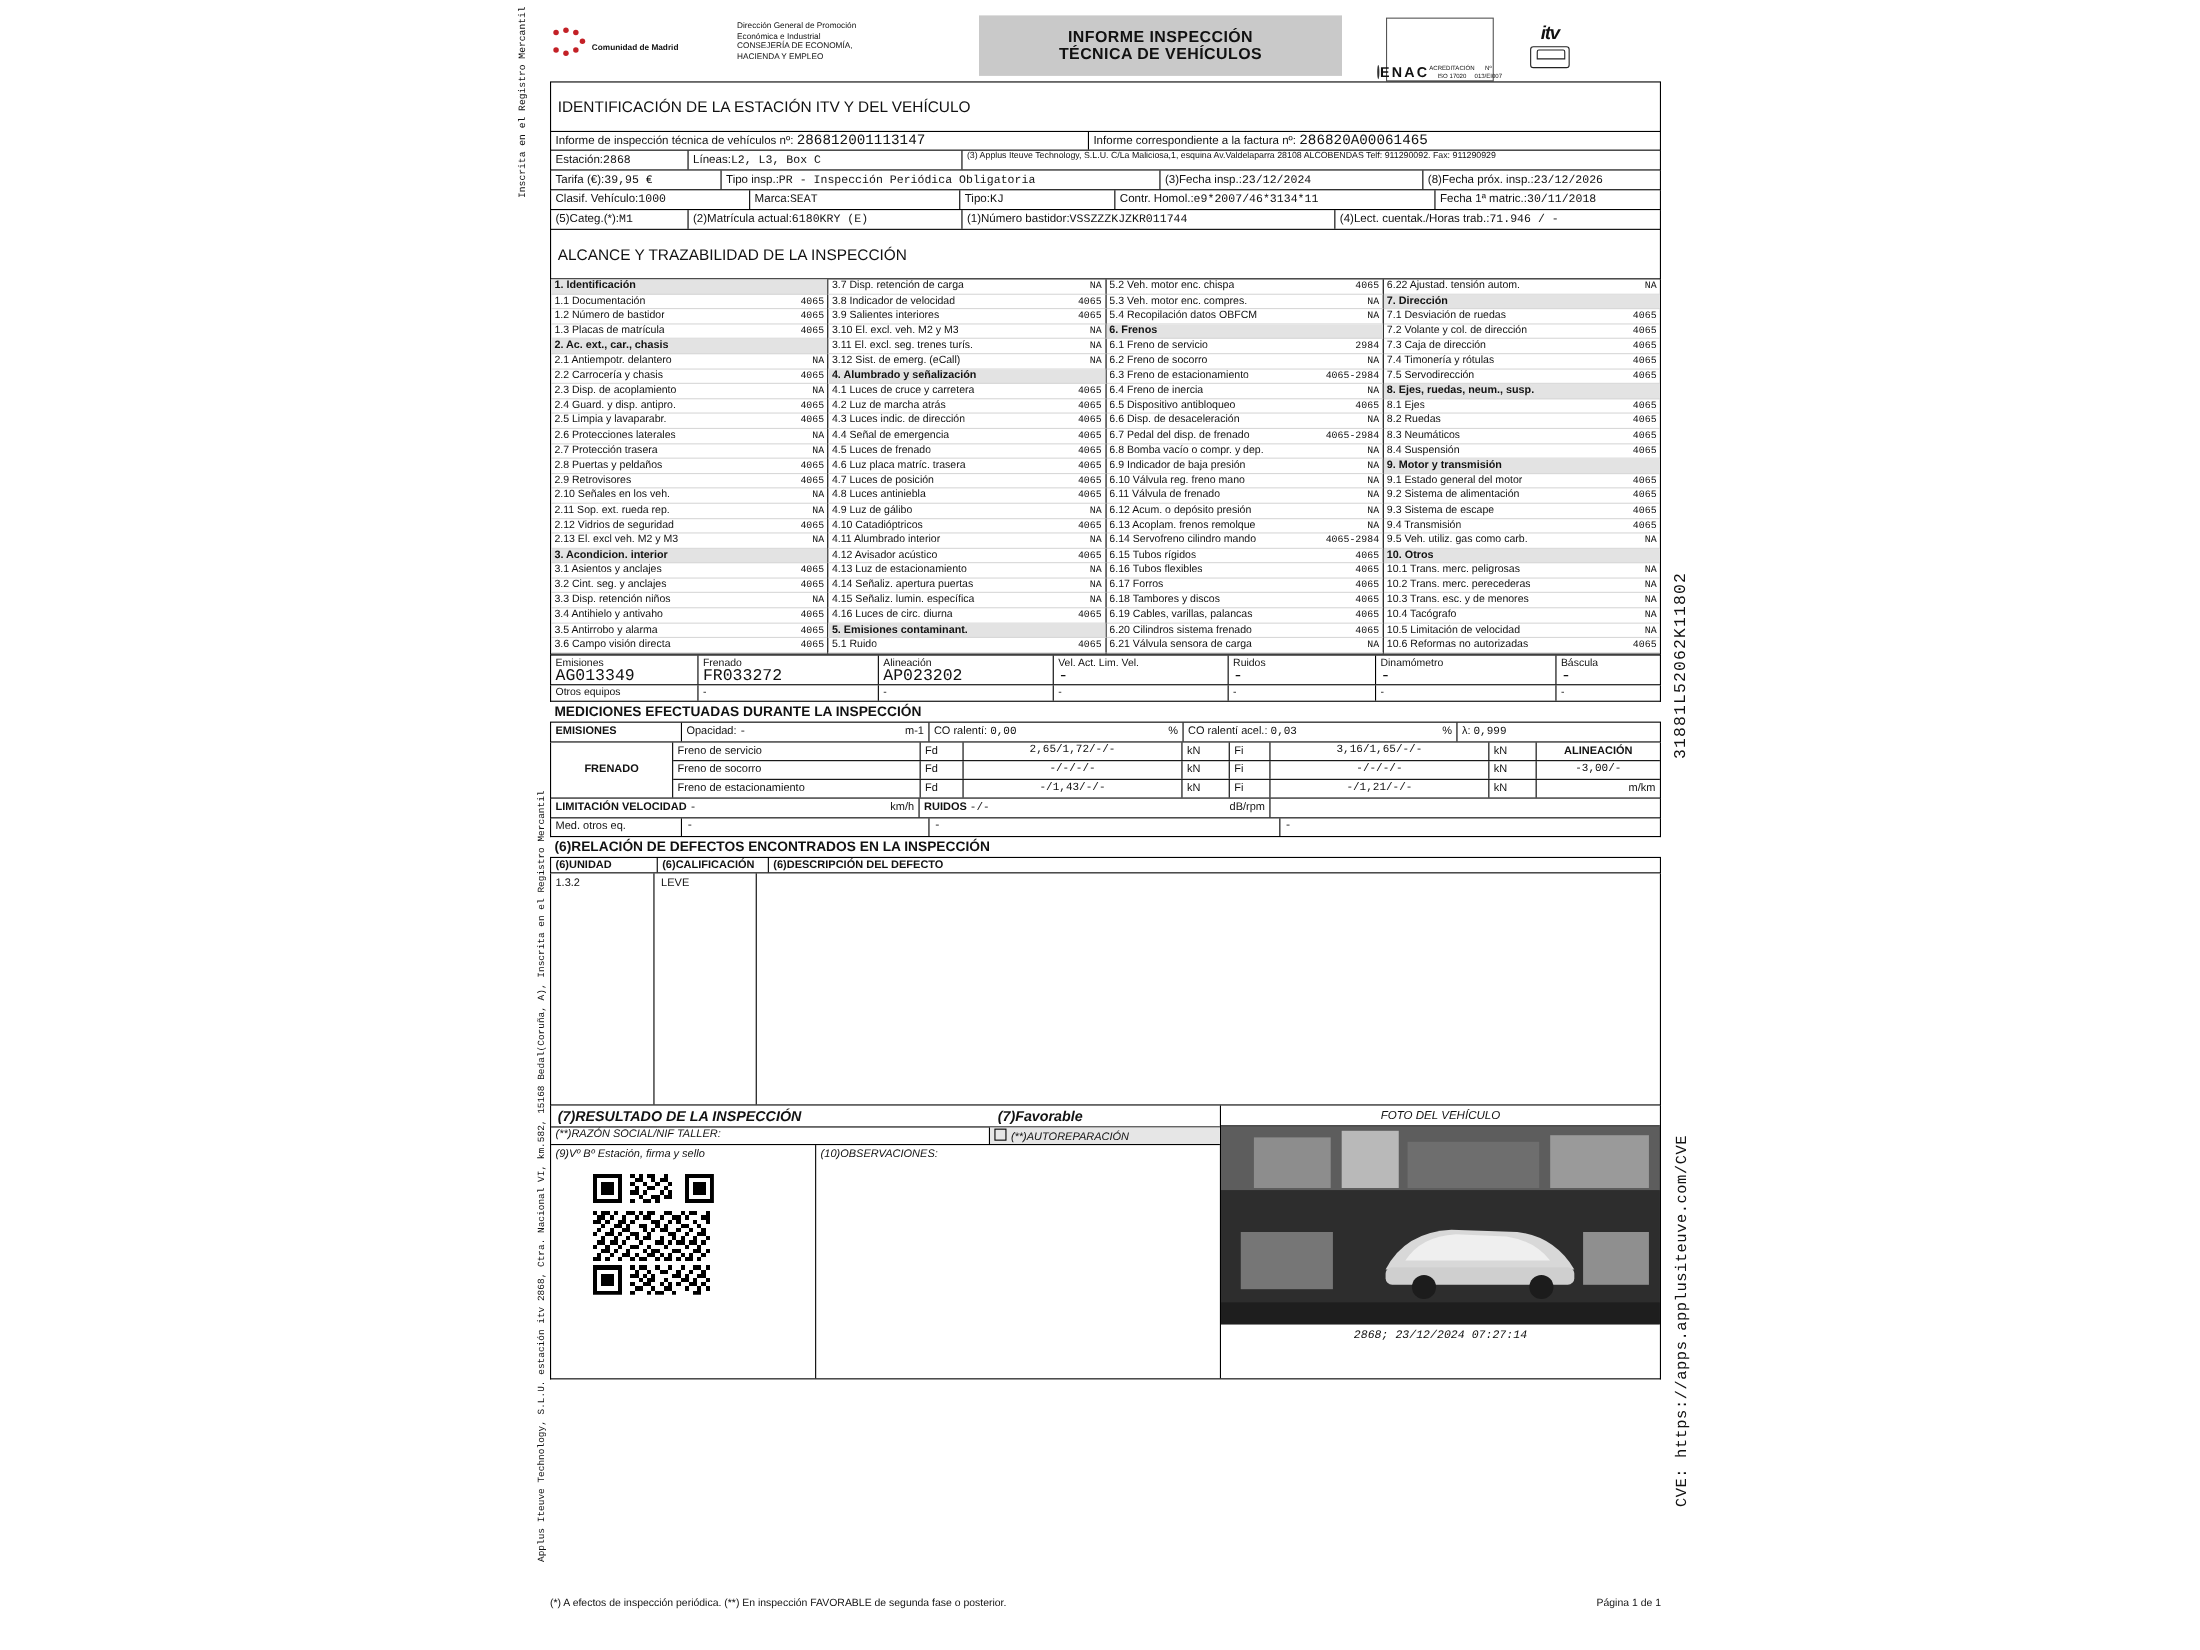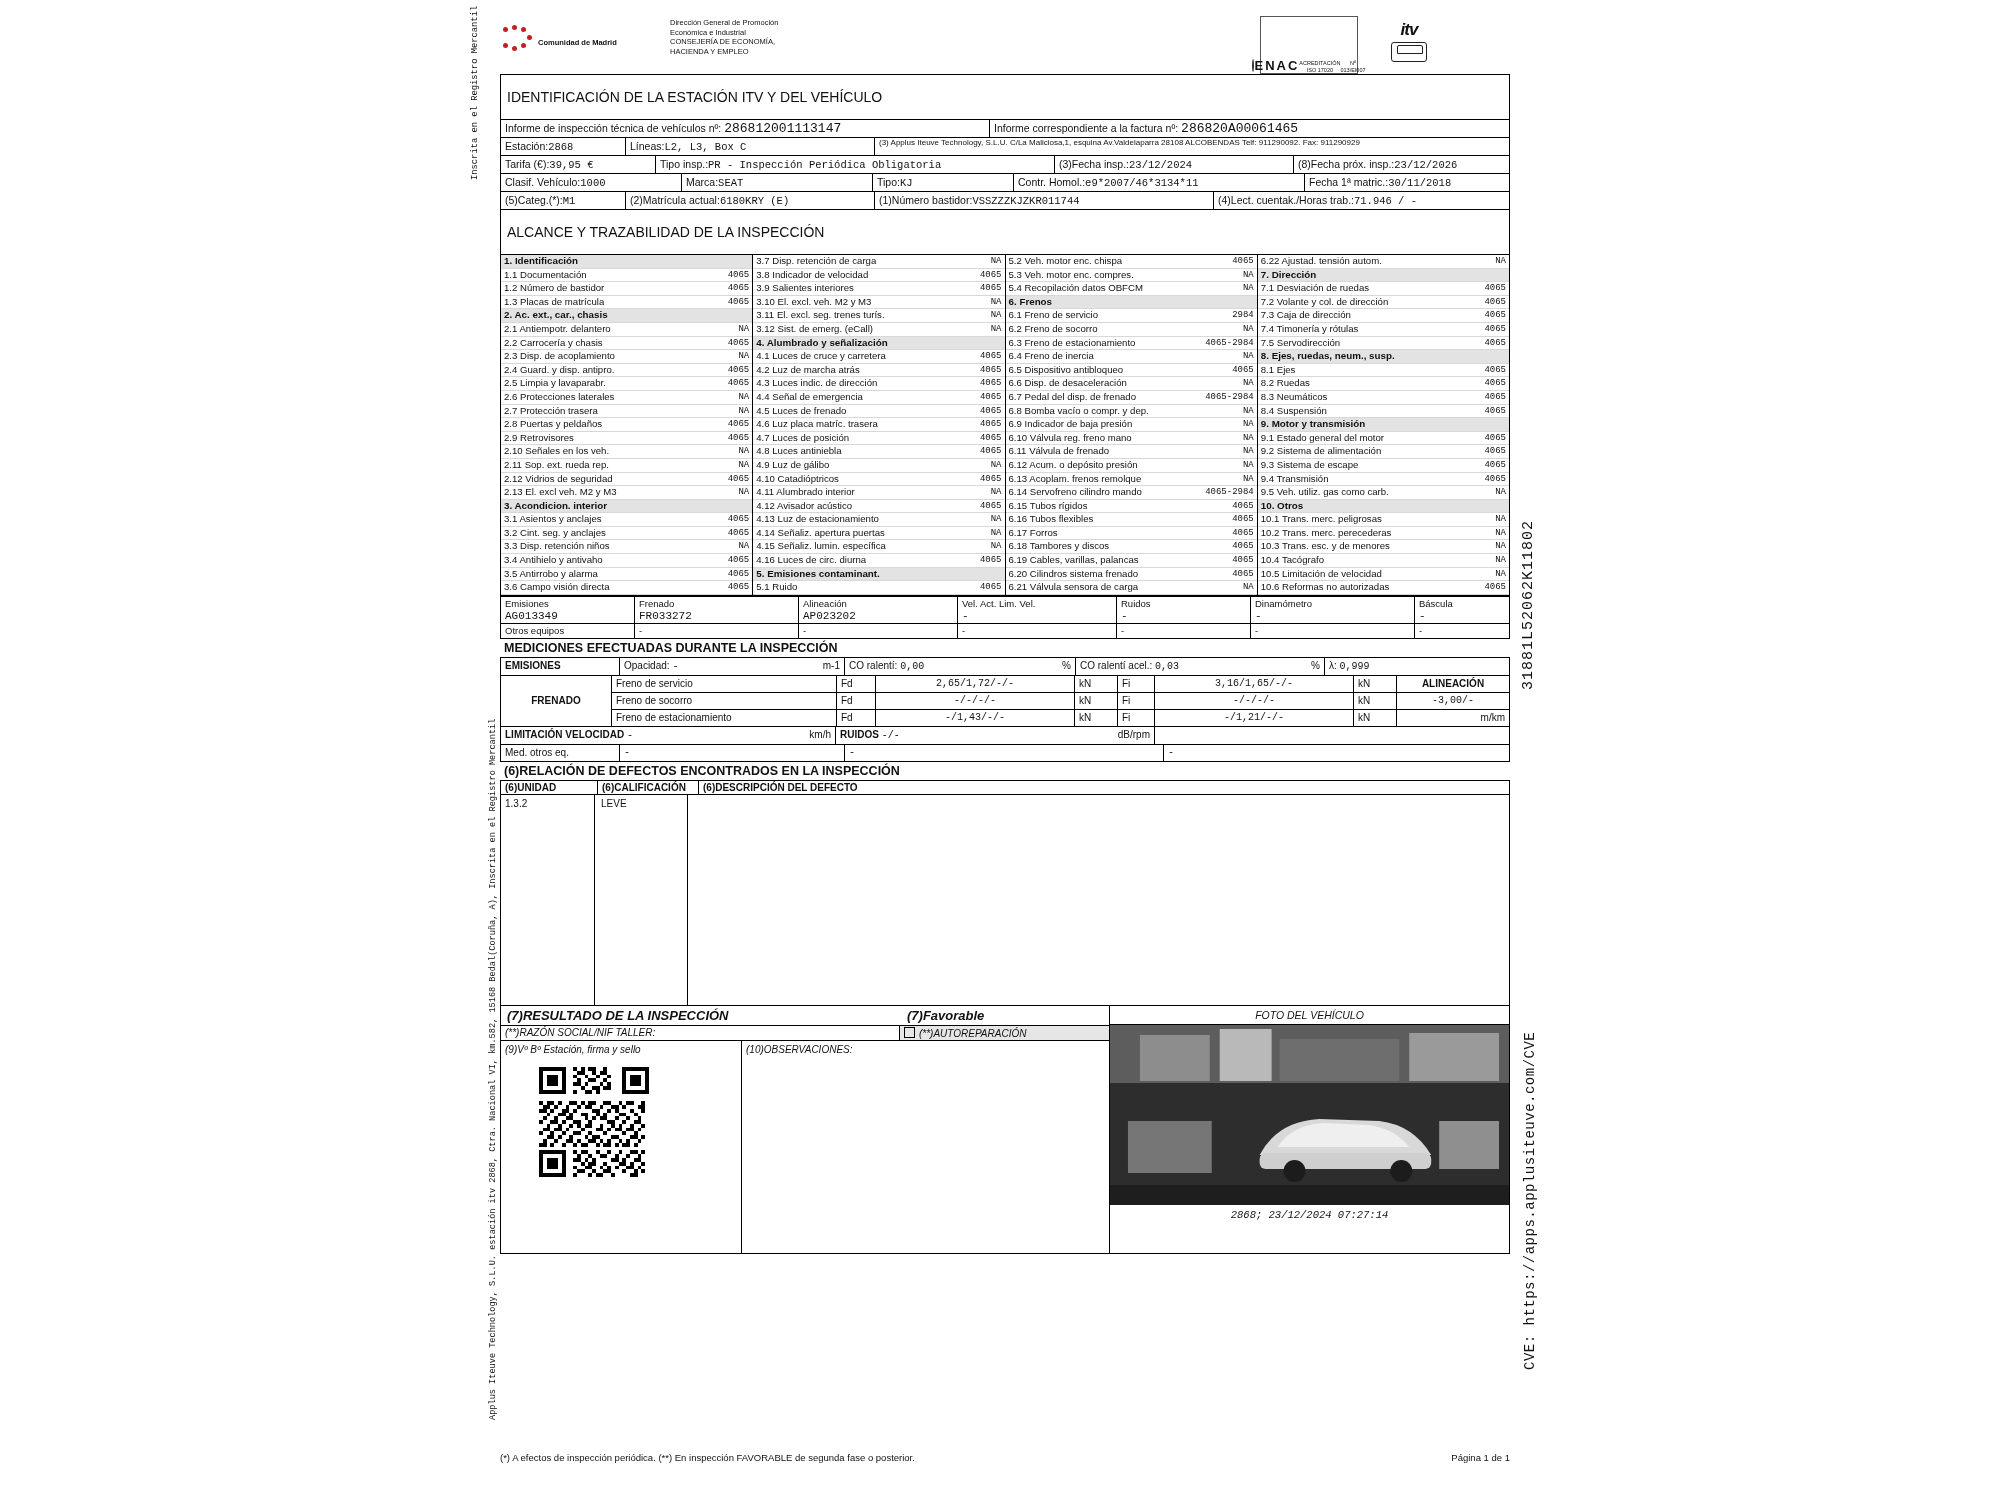--- a/index.html
+++ b/index.html
@@ -51,21 +51,21 @@
   .gitem .t{white-space:nowrap;overflow:hidden;}
   .gitem .v{font-family:"Liberation Mono",monospace;font-size:9px;padding-left:4px;}
   .ghead{font-weight:bold;background:#e3e3e3;font-size:9.8px;line-height:12.6px;padding:0 3px;border-bottom:1px solid #d8d8d8;}
 
   
   .eq-title{font-size:12px;font-weight:bold;padding:2px 4px;}
   .eqtbl{display:flex;border:1px solid #000;}
   .eqc{border-right:1px solid #000;padding:1px 4px;font-size:9.5px;line-height:12px;}
   .eqc:last-child{border-right:none;}
   .eqc .h{font-size:9.5px;}
-  .eqc .v{font-family:"Liberation Mono",monospace;font-size:11px;}
+  .eqc .v{font-family:"Liberation Mono",monospace;font-size:15px;}
 
   
   .mtitle{font-size:12.5px;font-weight:bold;padding:2px 4px;}
   .mrow{display:flex;border:1px solid #000;border-top:none;font-size:10px;line-height:16px;}
   .mrow .c{border-right:1px solid #000;padding:0 4px;white-space:nowrap;overflow:hidden;}
   .mrow .c:last-child{border-right:none;}
   .mono{font-family:"Liberation Mono",monospace;}
 
   
   .dtitle{font-size:12.5px;font-weight:bold;padding:2px 4px;}
@@ -123,20 +123,24 @@
         <div class="cm-star" style="left:12px;top:21px"></div>
         <div class="cm-star" style="left:3px;top:18px"></div>
       </div>
       <div class="cm-txt">Comunidad de Madrid</div>
     </div>
     <div class="dgp">
       <div>Dirección General de Promoción</div>
       <div>Económica e Industrial</div>
       <div>CONSEJERÍA DE ECONOMÍA,</div>
       <div>HACIENDA Y EMPLEO</div>
+    </div>
+    <div class="banner">
+      <div>INFORME INSPECCIÓN</div>
+      <div>TÉCNICA  DE VEHÍCULOS</div>
     </div>
     <div class="enac">
       <div class="ring"></div>
       <div class="e1">ENAC</div>
       <div class="e2">ACREDITACIÓN ISO 17020</div>
       <div class="e2">Nº 013/EI007</div>
     </div>
     <div class="itv">
       <div class="t">itv</div>
       <div class="car"></div>

